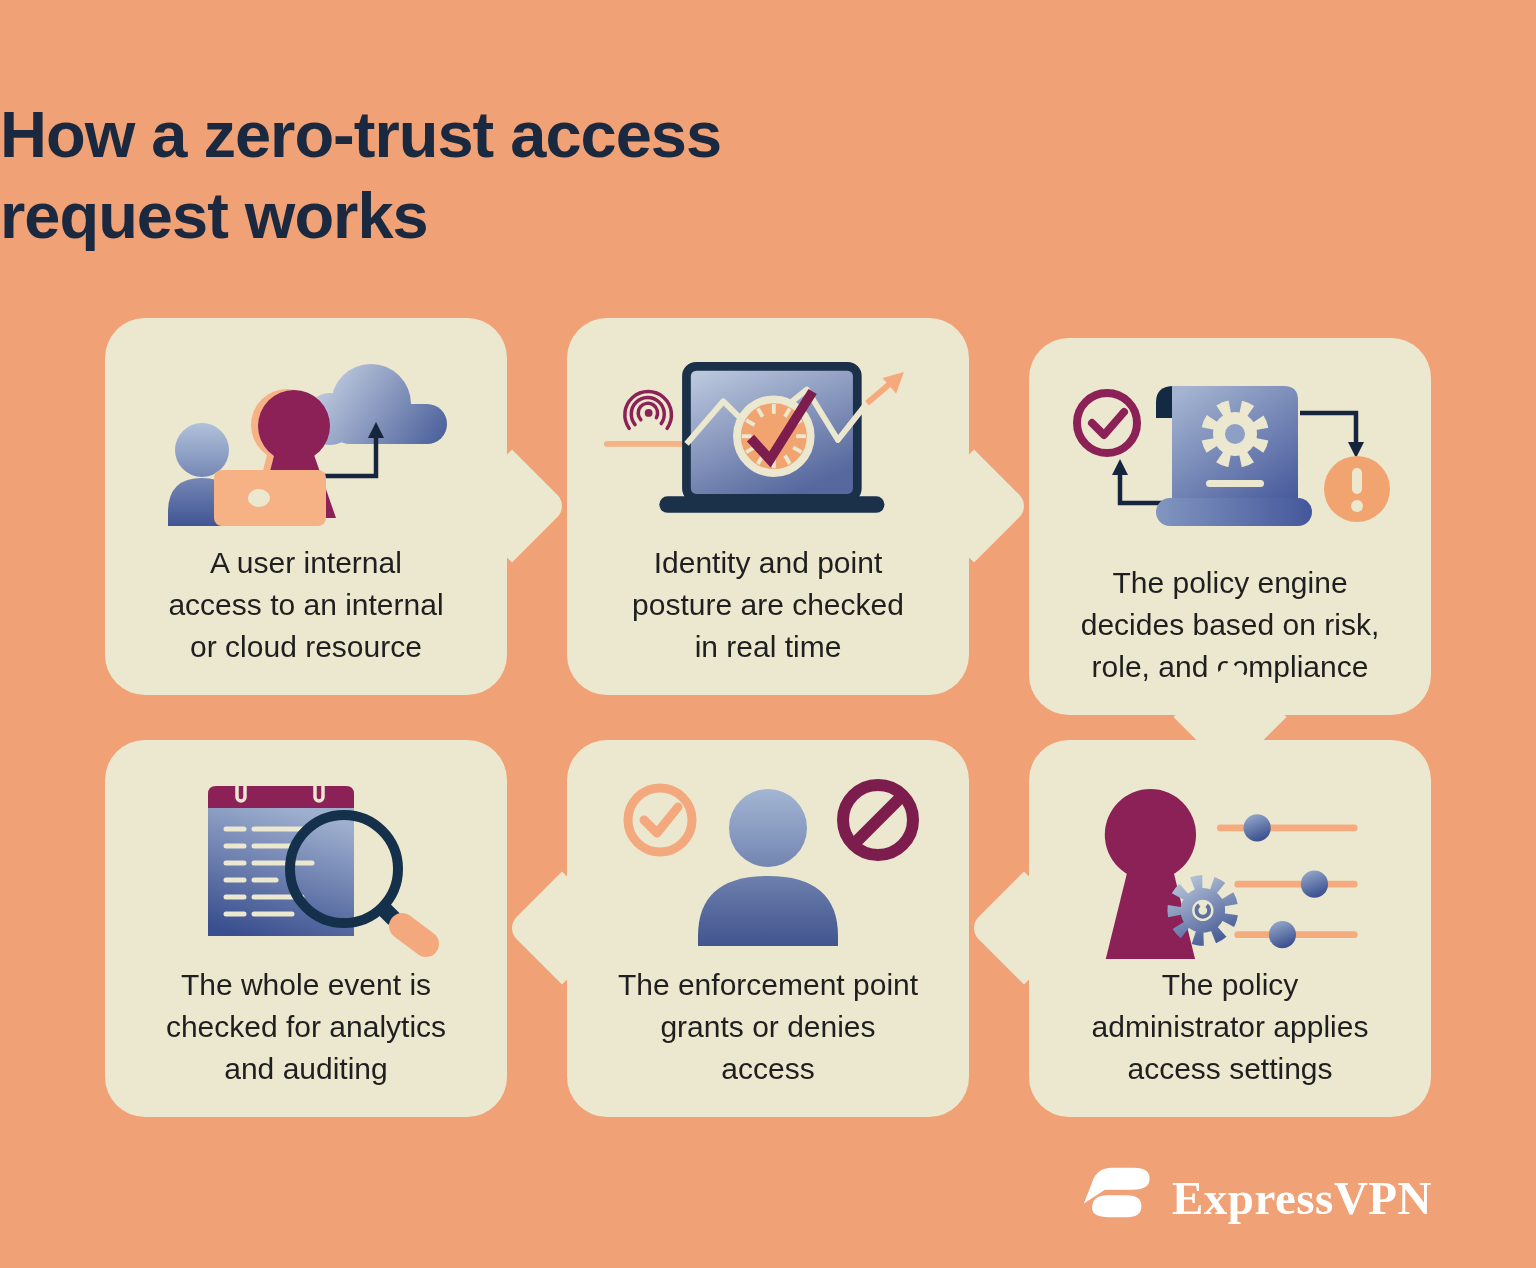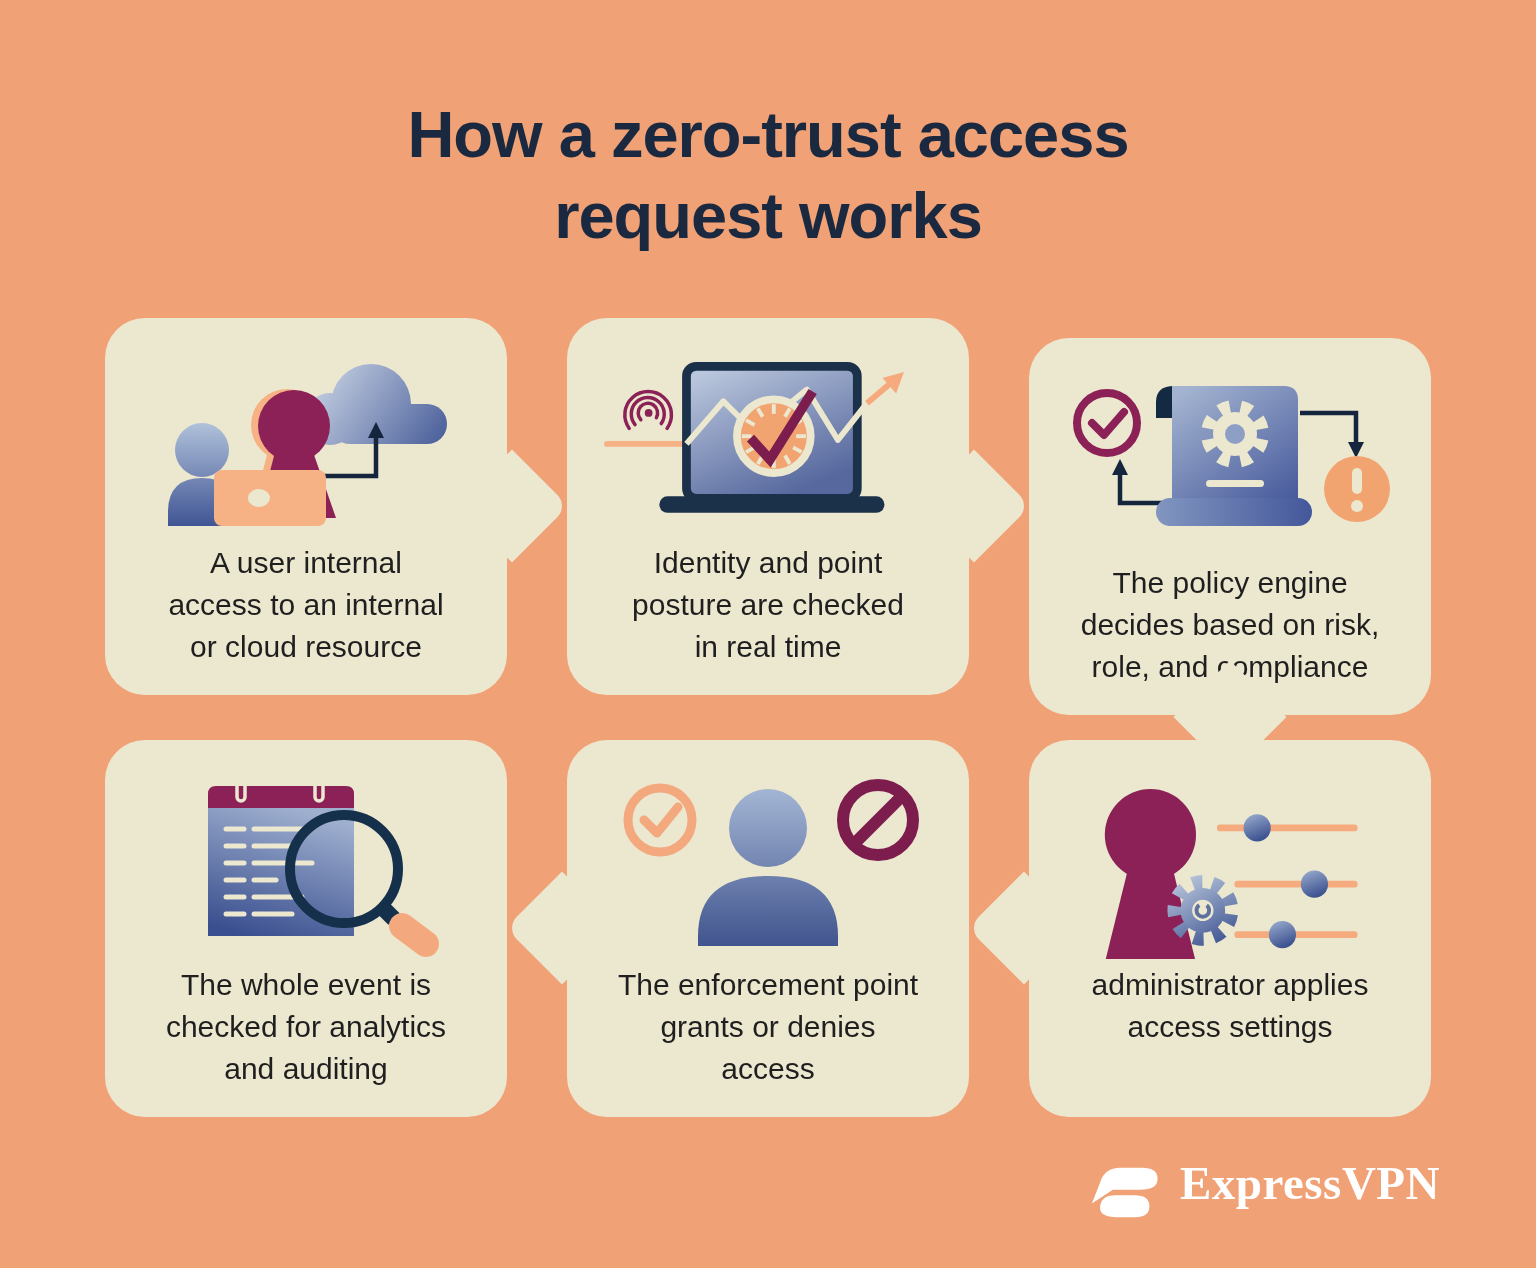--- a/index.html
+++ b/index.html
@@ -4,21 +4,20 @@
 <style>
   html,body{margin:0;padding:0;}
   body{
     width:1536px;height:1268px;
     background:#f0a175;
     font-family:"Liberation Sans","DejaVu Sans",sans-serif;
     position:relative;overflow:hidden;
   }
   .title{
     position:absolute;top:94px;left:0;width:100%;
-    text-align:center;
     font-weight:700;font-size:65px;line-height:81px;
     letter-spacing:-1px;
     color:#1a2940;
   }
   .card{
     position:absolute;width:402px;height:377px;
     background:#ece7cf;border-radius:40px;
   }
   .c0{left:105px;top:318px;}
   .c1{left:567px;top:318px;}
@@ -43,22 +42,22 @@
     z-index:3;
   }
   .tail-right{right:-45px;top:148px;border-radius:0 16px 0 0;}
   .tail-left{left:-45px;top:148px;border-radius:0 0 0 16px;}
   .tail-down{left:calc(50% - 40px);bottom:-42px;border-radius:0 0 16px 0;}
   .notch{
     position:absolute;width:42px;height:42px;border-radius:50%;
     background:#f0a175;top:-21px;left:calc(50% - 21px);z-index:2;
   }
   .logo{
-    position:absolute;right:96px;bottom:28px;
-    display:flex;align-items:flex-start;gap:16px;
+    position:absolute;right:104px;bottom:28px;
+    display:flex;align-items:center;gap:16px;
   }
   .logo-text{
     font-family:"Liberation Serif","DejaVu Serif",serif;
     font-weight:700;font-size:47px;color:#ffffff;
     letter-spacing:0.5px;
   }
 </style>
 </head>
 <body>
 
@@ -289,20 +288,21 @@
           <line x1="160" y1="55" x2="298" y2="55"></line>
           <line x1="178" y1="113" x2="298" y2="113"></line>
           <line x1="178" y1="165" x2="298" y2="165"></line>
         </g>
         <circle cx="198" cy="55" r="14" fill="url(#gdot)"></circle>
         <circle cx="257" cy="113" r="14" fill="url(#gdot)"></circle>
         <circle cx="224" cy="165" r="14" fill="url(#gdot)"></circle>
       </svg>
     </div>
     <div class="card-text">
+      <div>The policy</div>
       <div>administrator applies</div>
       <div>access settings</div>
     </div>
     <div class="tail tail-left"></div>
   </div>
 
   <div class="logo">
     <svg width="84" height="84" viewBox="0 0 92 92">
       <path fill="#ffffff" d="M13,52 L22,29 Q27,13 44,13 L68,13 Q85,13 85,25 Q85,37 66,37 L36,37 Z"></path>
       <path fill="#ffffff" d="M22,57 Q22,43 39,43 L60,43 Q76,43 76,55 Q76,67 60,67 L40,67 Q22,67 22,57 Z"></path>

